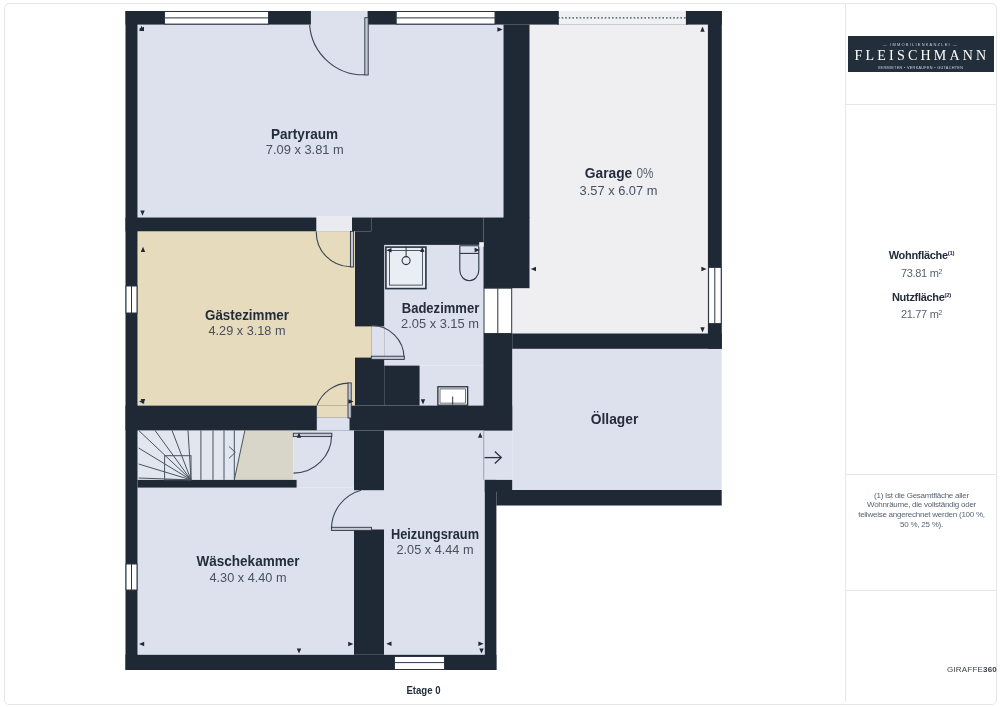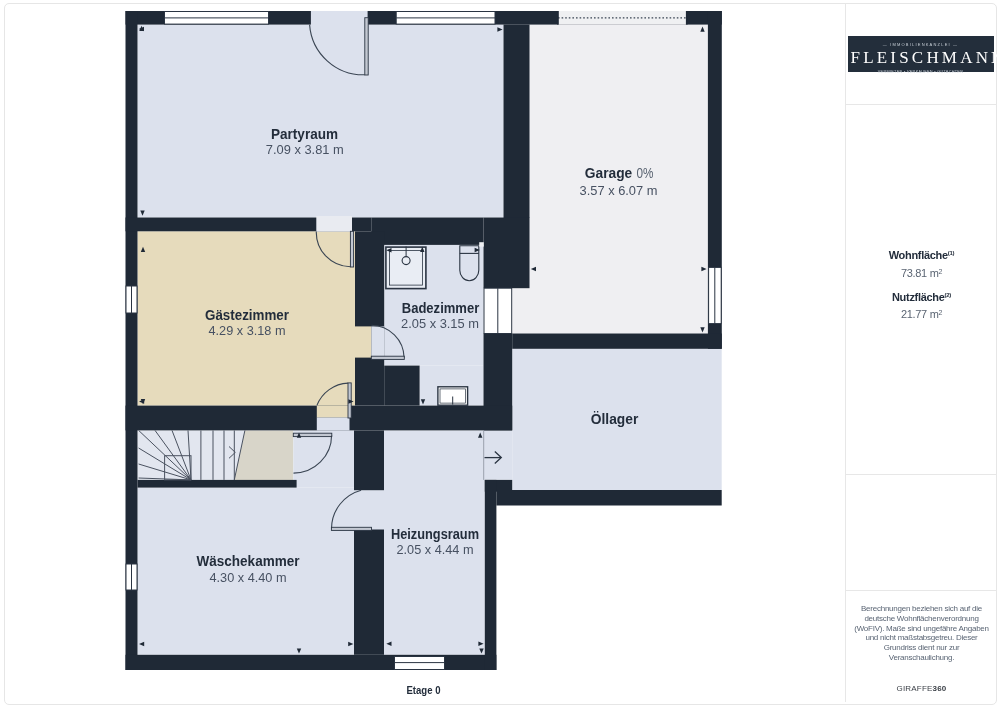--- a/index.html
+++ b/index.html
@@ -4,21 +4,21 @@
 <style>
   html,body{margin:0;padding:0;background:#ffffff;}
   #page{position:relative;width:1000px;height:707px;background:#ffffff;overflow:hidden;
         font-family:"Liberation Sans", sans-serif;}
   #card{position:absolute;left:3.5px;top:2.5px;width:991px;height:700px;border:1px solid #e6e6e6;border-radius:5px;}
   #plan{position:absolute;left:0;top:0;}
   #side{position:absolute;left:845px;top:3px;width:151px;height:699px;border-left:1px solid #e7e7e7;}
   .hr{position:absolute;left:0;width:151px;border-top:1px solid #e7e7e7;}
   #logo{position:absolute;left:1.5px;top:32.5px;width:146px;height:36px;background:#232e3b;color:#fff;text-align:center;}
   .l1{font-size:4px;letter-spacing:1.2px;color:#c9d0d8;margin-top:6.5px;white-space:nowrap;}
-  .l2{font-family:"Liberation Serif",serif;font-size:17px;letter-spacing:3.2px;margin-top:1px;margin-left:3px;white-space:nowrap;}
+  .l2{font-family:"Liberation Serif",serif;font-size:14px;letter-spacing:3.2px;margin-top:1px;margin-left:3px;white-space:nowrap;}
   .l3{font-size:3.8px;letter-spacing:0.3px;color:#c9d0d8;margin-top:2px;white-space:nowrap;}
   .ctr{position:absolute;left:0;width:151px;text-align:center;}
   .wn{font-size:11px;font-weight:bold;color:#232d3b;letter-spacing:-0.3px;}
   .wv{font-size:11px;color:#5a6472;letter-spacing:-0.3px;}
   .fn{font-size:8px;letter-spacing:-0.25px;line-height:9.8px;color:#5a6574;}
   .gir{font-size:8px;letter-spacing:0.2px;color:#3c4148;}
 </style>
 </head>
 <body>
 <div id="page">
@@ -202,17 +202,17 @@
       <div class="l1">— IMMOBILIENKANZLEI —</div>
       <div class="l2">FLEISCHMANN</div>
       <div class="l3">VERMIETEN • VERKAUFEN • GUTACHTEN</div>
     </div>
     <div class="hr" style="top:101px;"></div>
     <div class="ctr wn" style="top:245.5px;">Wohnfläche<span style="font-size:6px;vertical-align:4px;">(1)</span></div>
     <div class="ctr wv" style="top:263.5px;">73.81 m<span style="font-size:7px;vertical-align:3px;">2</span></div>
     <div class="ctr wn" style="top:287.5px;">Nutzfläche<span style="font-size:6px;vertical-align:4px;">(2)</span></div>
     <div class="ctr wv" style="top:305px;">21.77 m<span style="font-size:7px;vertical-align:3px;">2</span></div>
     <div class="hr" style="top:471.3px;"></div>
+    <div class="ctr fn" style="top:487.5px;">(1) Ist die Gesamtfläche aller<br>Wohnräume, die vollständig oder<br>teilweise angerechnet werden (100 %,<br>50 %, 25 %).</div>
     <div class="hr" style="top:587px;"></div>
-    <div class="ctr fn" style="top:601px;">Berechnungen beziehen sich auf die<br>deutsche Wohnflächenverordnung<br>(WoFIV). Maße sind ungefähre Angaben<br>und nicht maßstabsgetreu. Dieser<br>Grundriss dient nur zur<br>Veranschaulichung.</div>
-    <div class="ctr gir" style="top:681px;">GIRAFFE<b>360</b></div>
+    <div class="ctr gir" style="top:662px;text-align:right;">GIRAFFE<b>360</b></div>
   </div>
 </div>
 
 </body></html>

